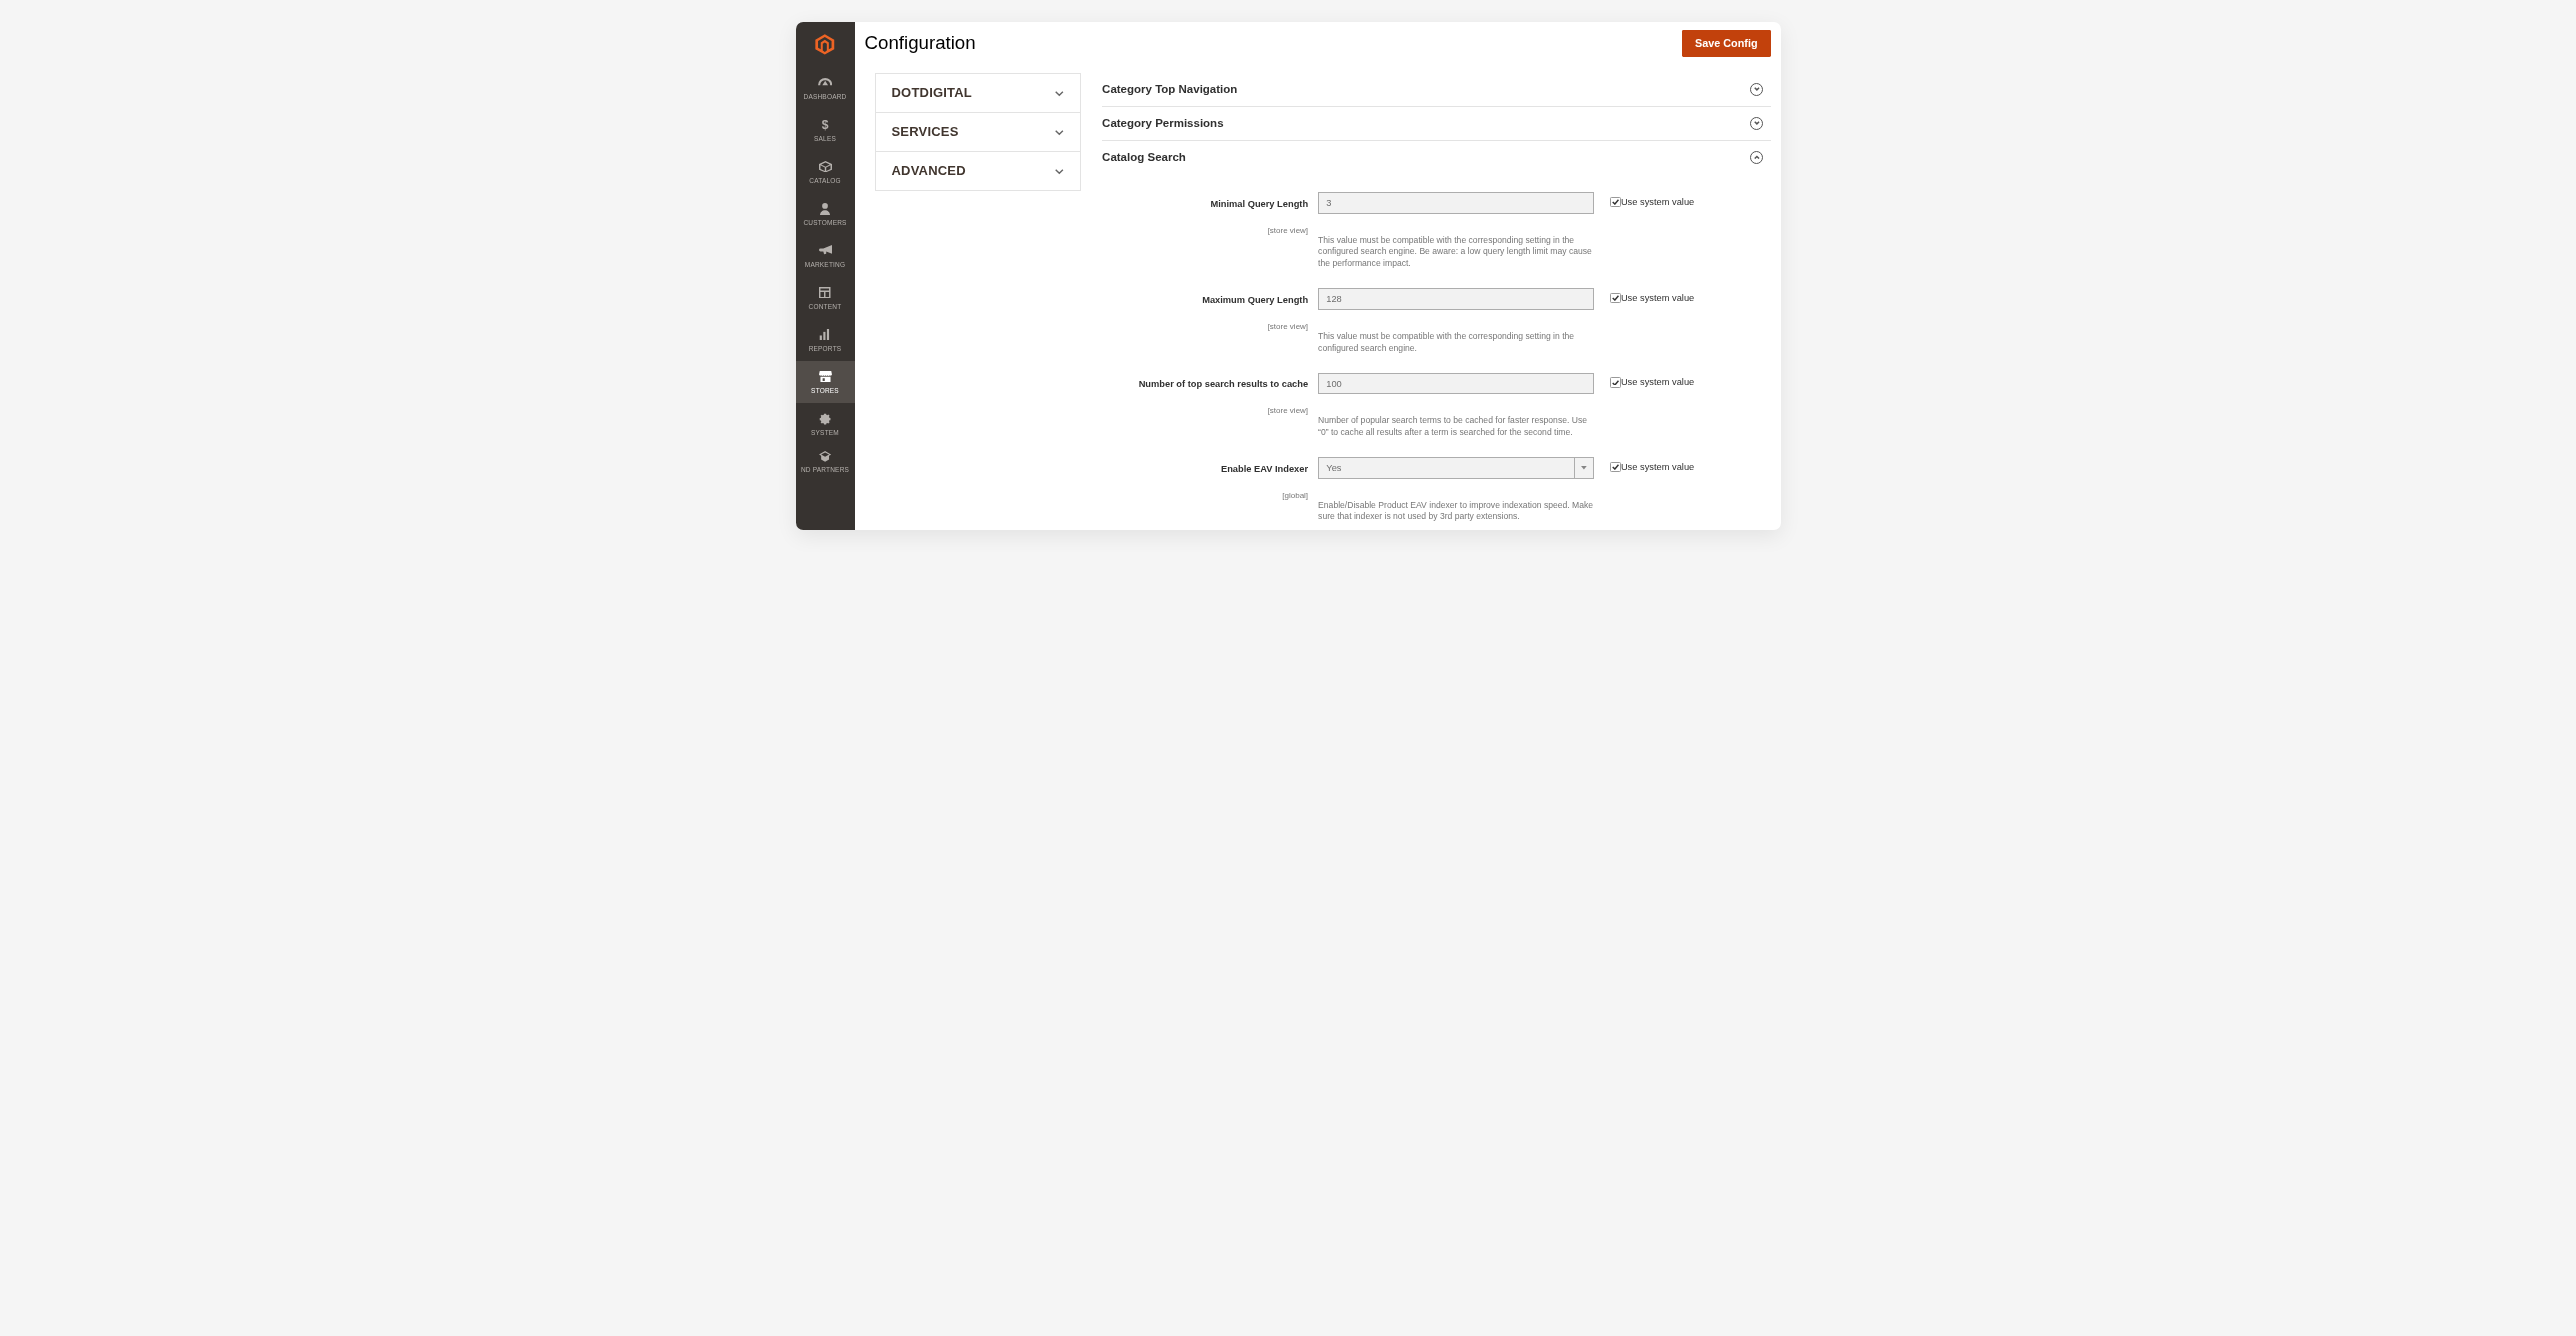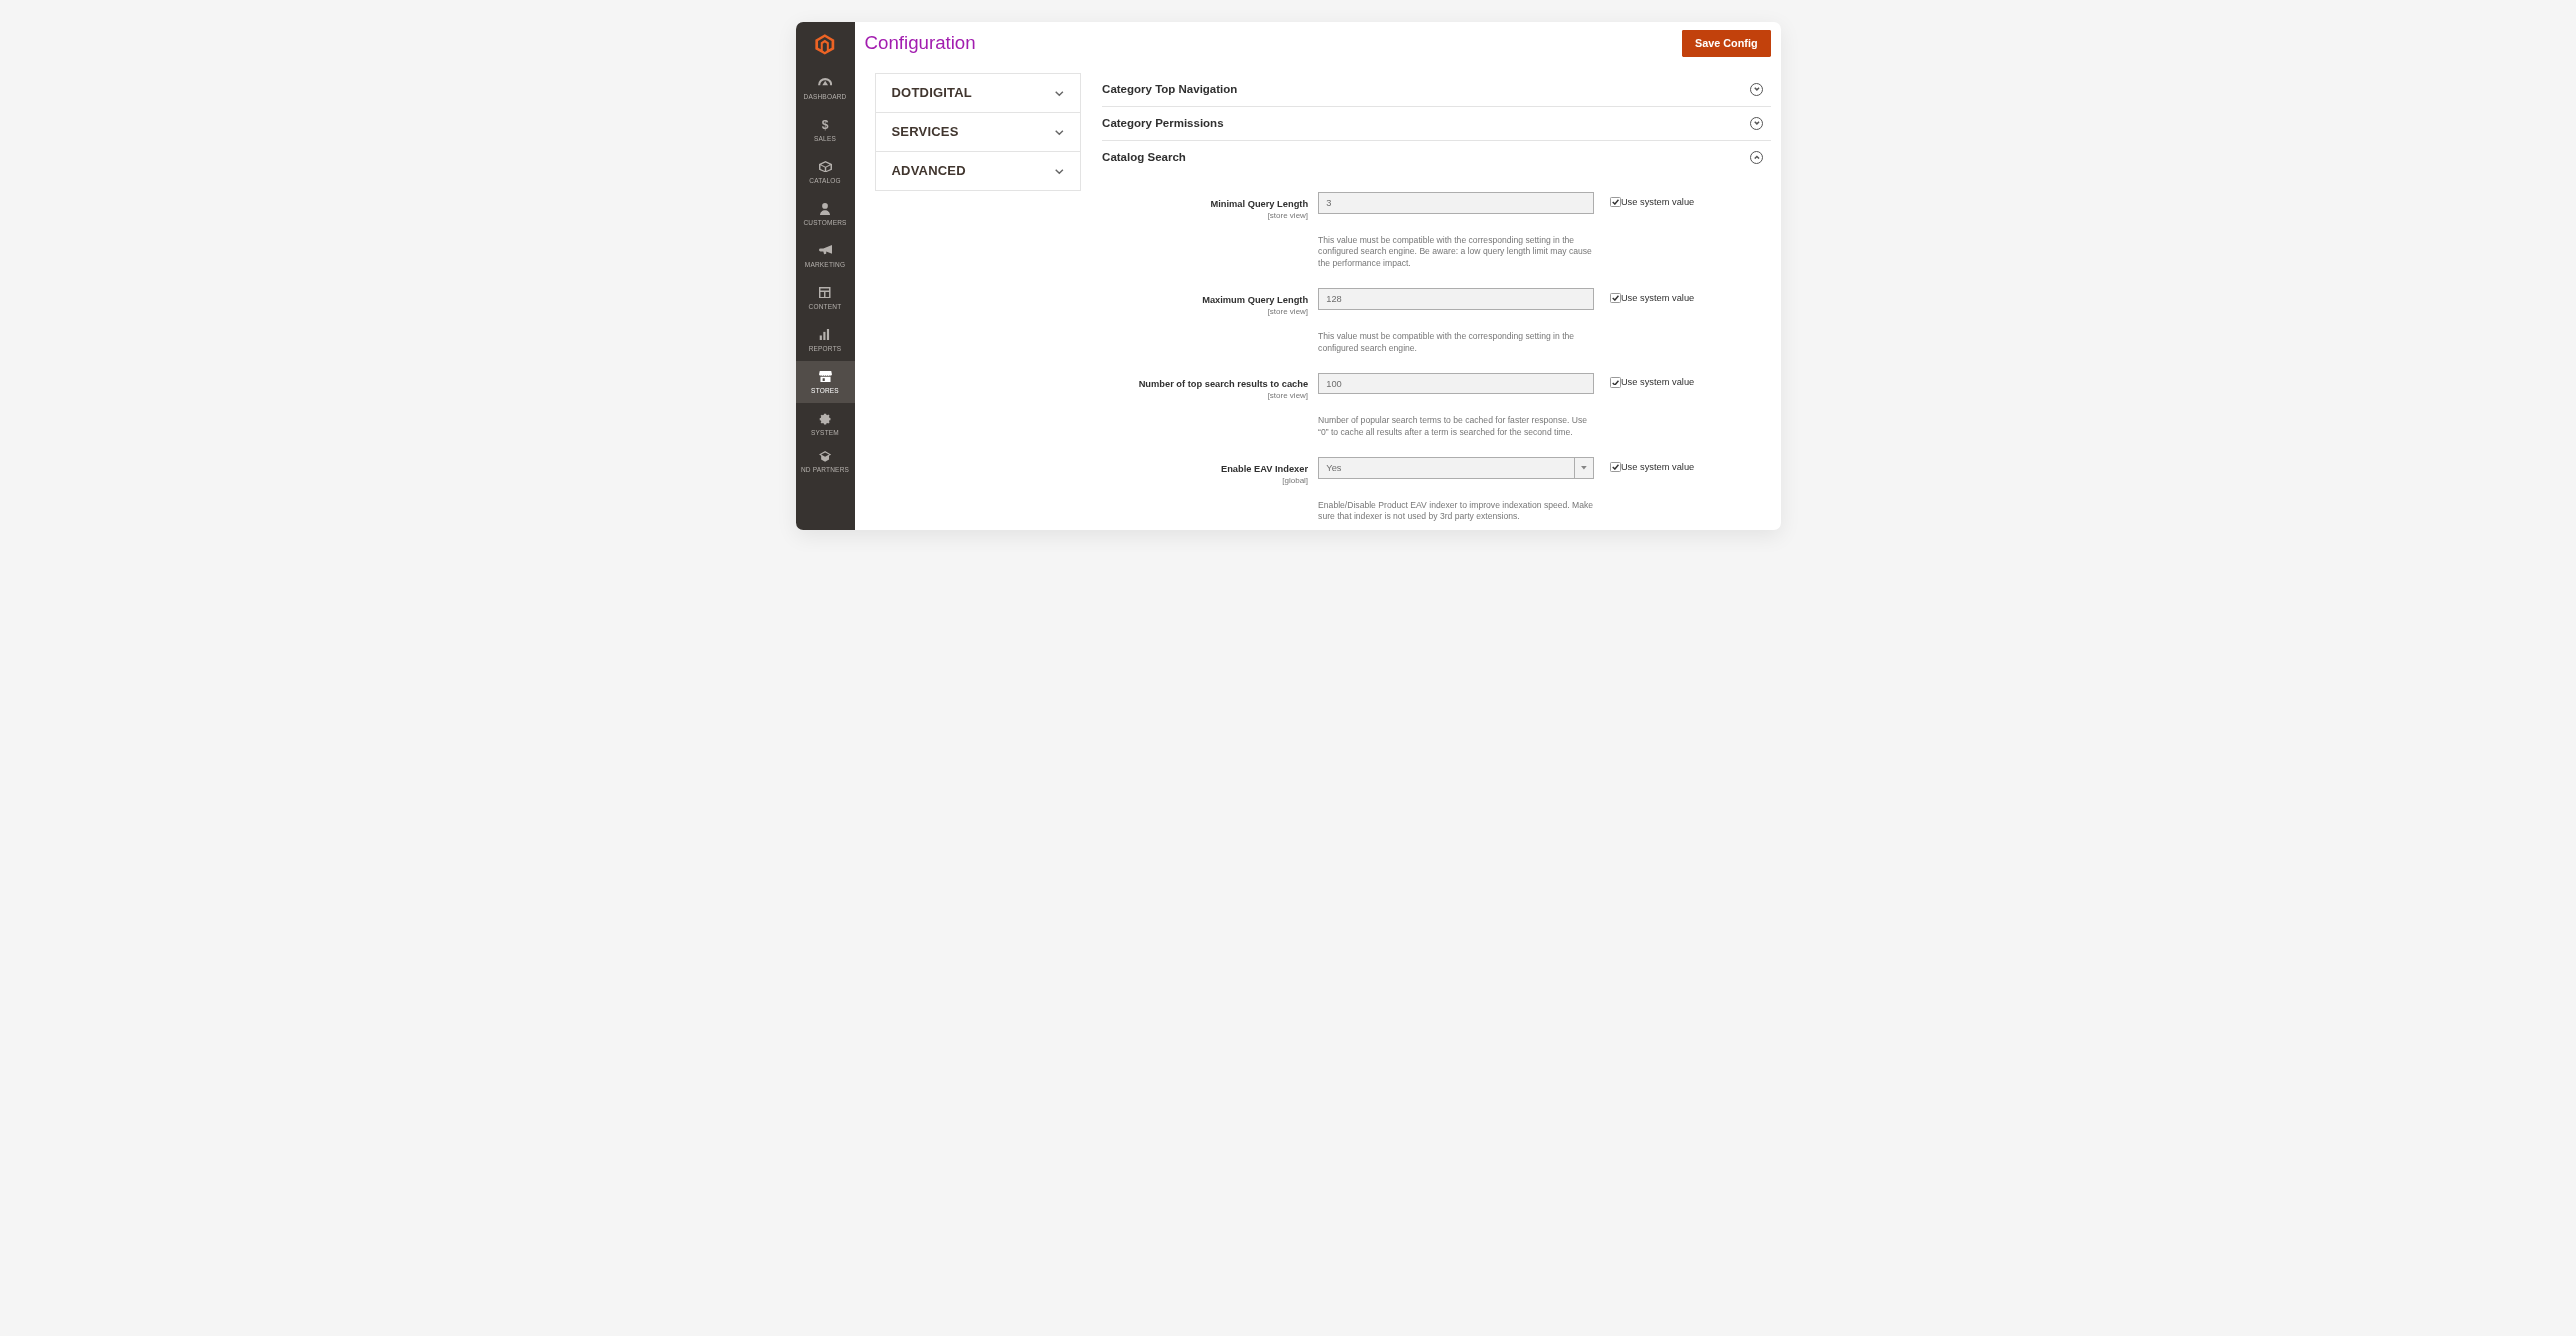--- a/index.html
+++ b/index.html
@@ -56,21 +56,21 @@
 
   .page-header {
     display: flex;
     align-items: center;
     justify-content: space-between;
     padding: 8.6px 10px 16px 10px;
   }
   .page-title {
     font-size: 18.7px;
     font-weight: 400;
-    color: #a21caf;
+    color: #000000;
   }
   .save-btn {
     background: #c2410c;
     color: #fff;
     border: none;
     font-size: 10.8px;
     font-weight: 600;
     padding: 7.2px 13px;
     border-radius: 1.4px;
     cursor: pointer;
@@ -123,21 +123,21 @@
     align-items: flex-start;
     margin-bottom: 18.7px;
   }
   .field-label-col {
     width: 216px;
     text-align: right;
     padding-right: 10px;
     padding-top: 4.3px;
   }
   .field-label { font-size: 9.3px; font-weight: 700; color: #303030; }
-  .field-scope { font-size: 8px; color: #777; display:block; margin-top:2px; }
+  .field-scope { font-size: 8px; color: #777; display:block; margin-top:17px; }
   .field-control-col { width: 276px; }
   .field-control-col input.text,
   .field-control-col .select {
     width: 100%;
     height: 21.6px;
     border: 0.7px solid #adadad;
     background: #f2f2f2;
     color: #6e6e6e;
     font-size: 9.3px;
     padding: 0 7.2px;

